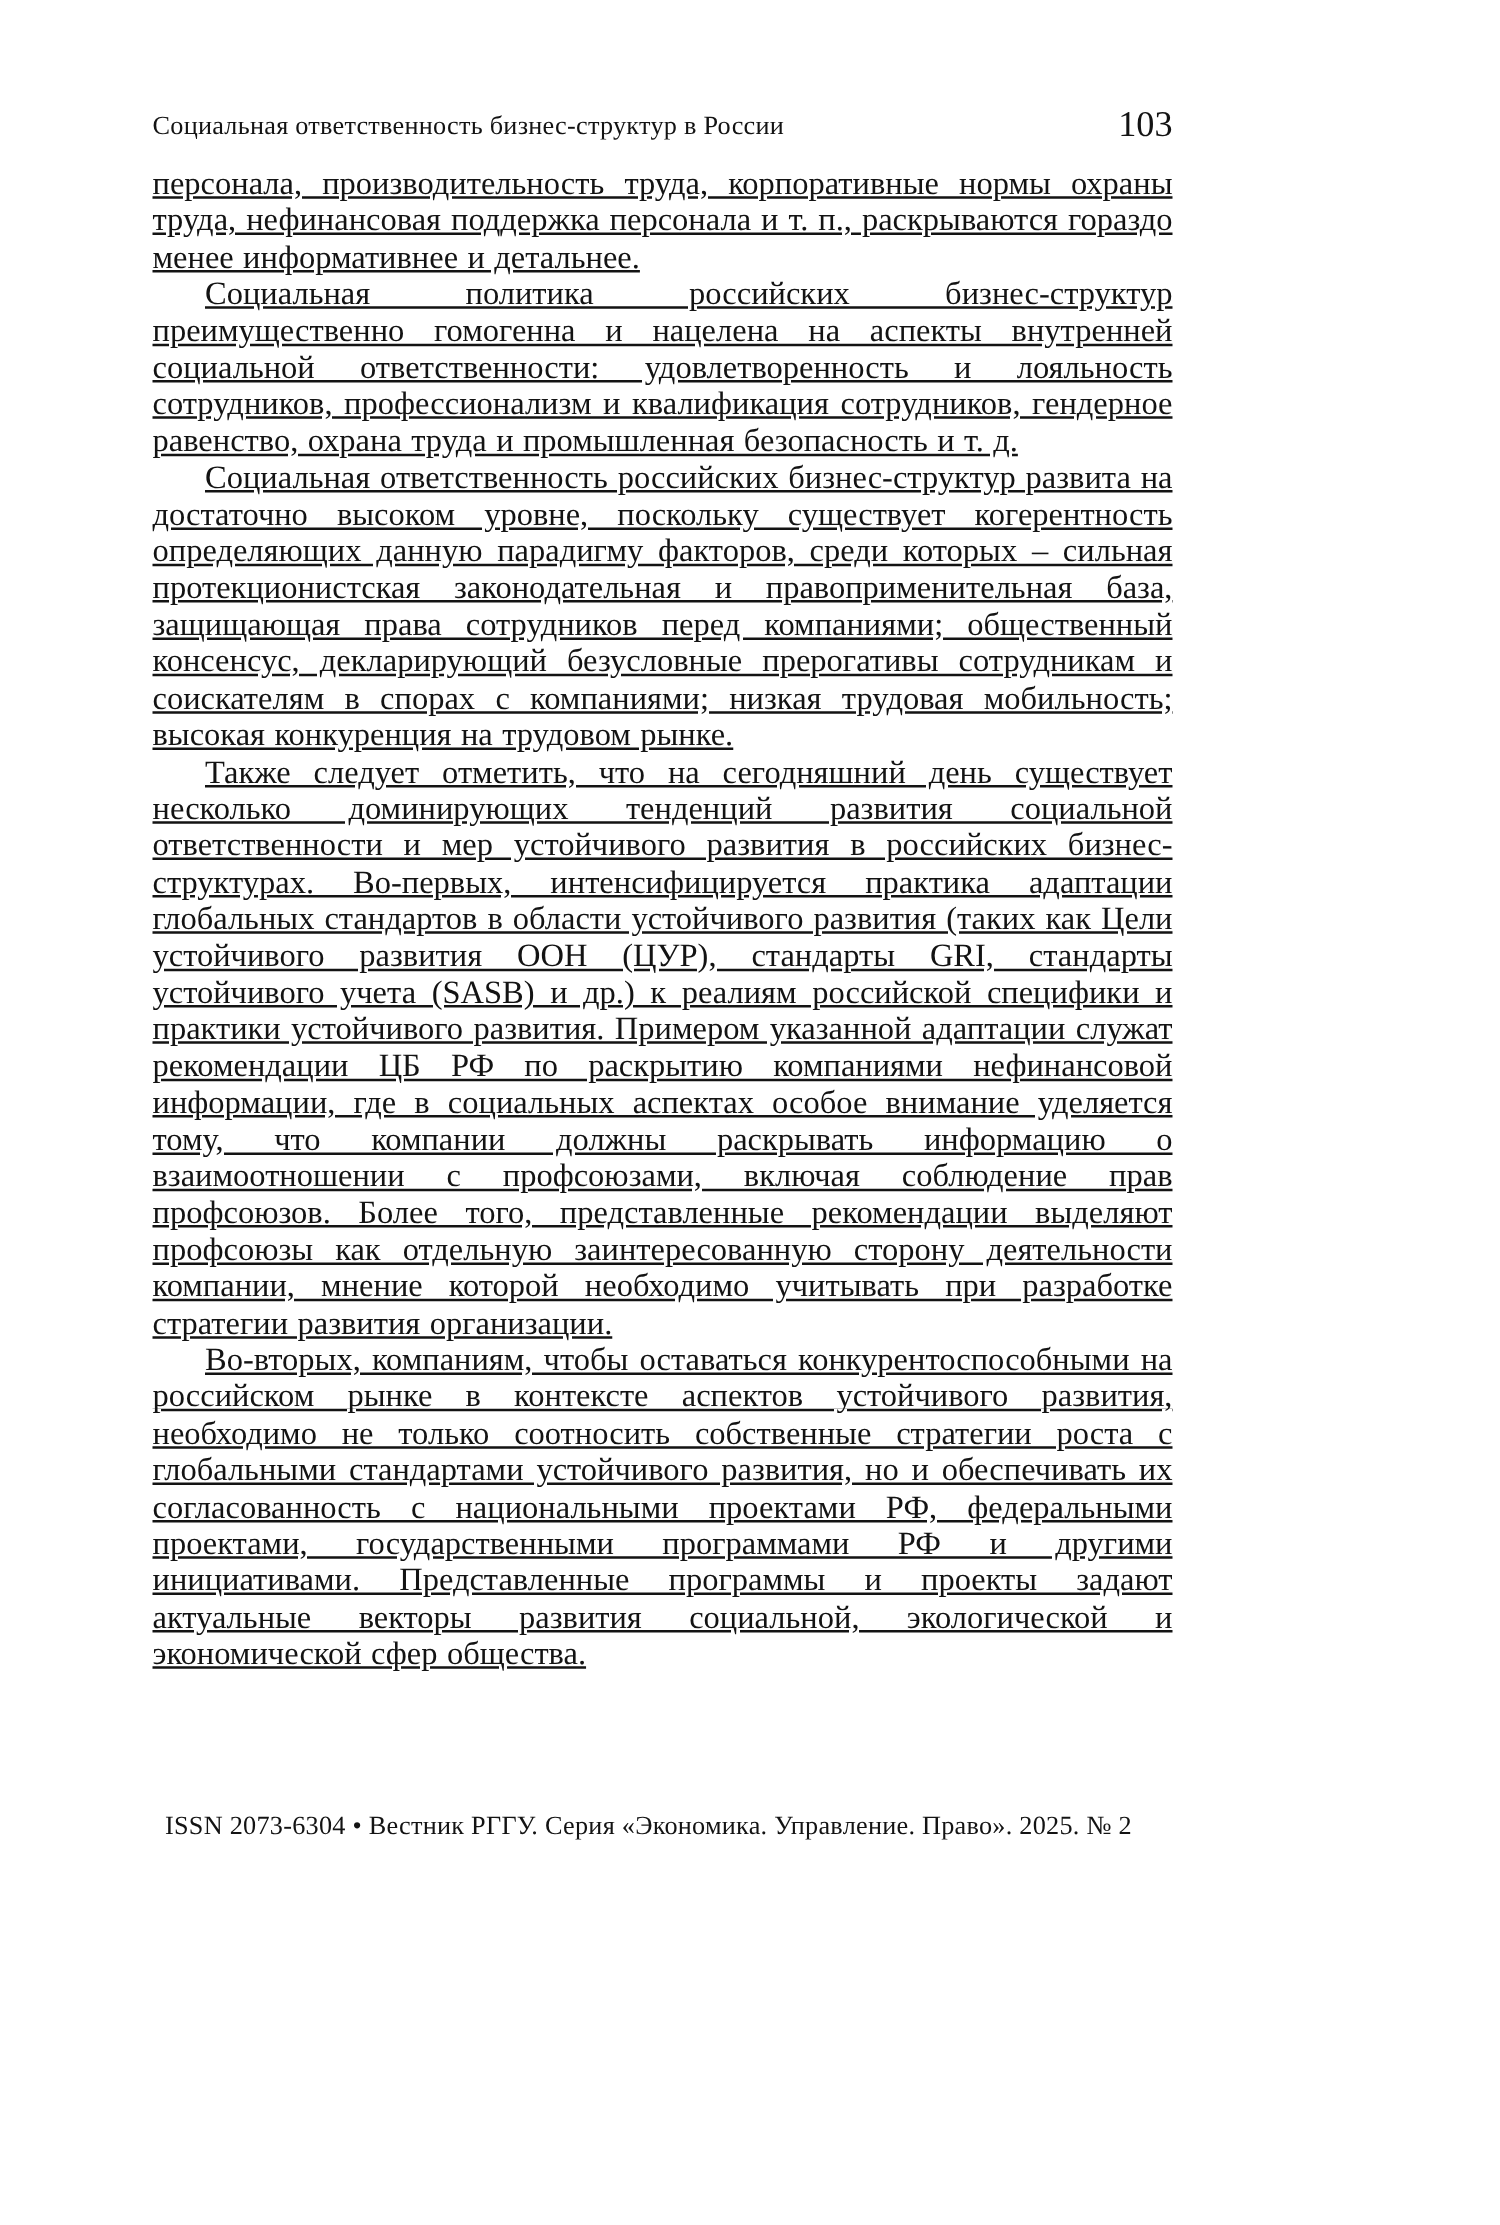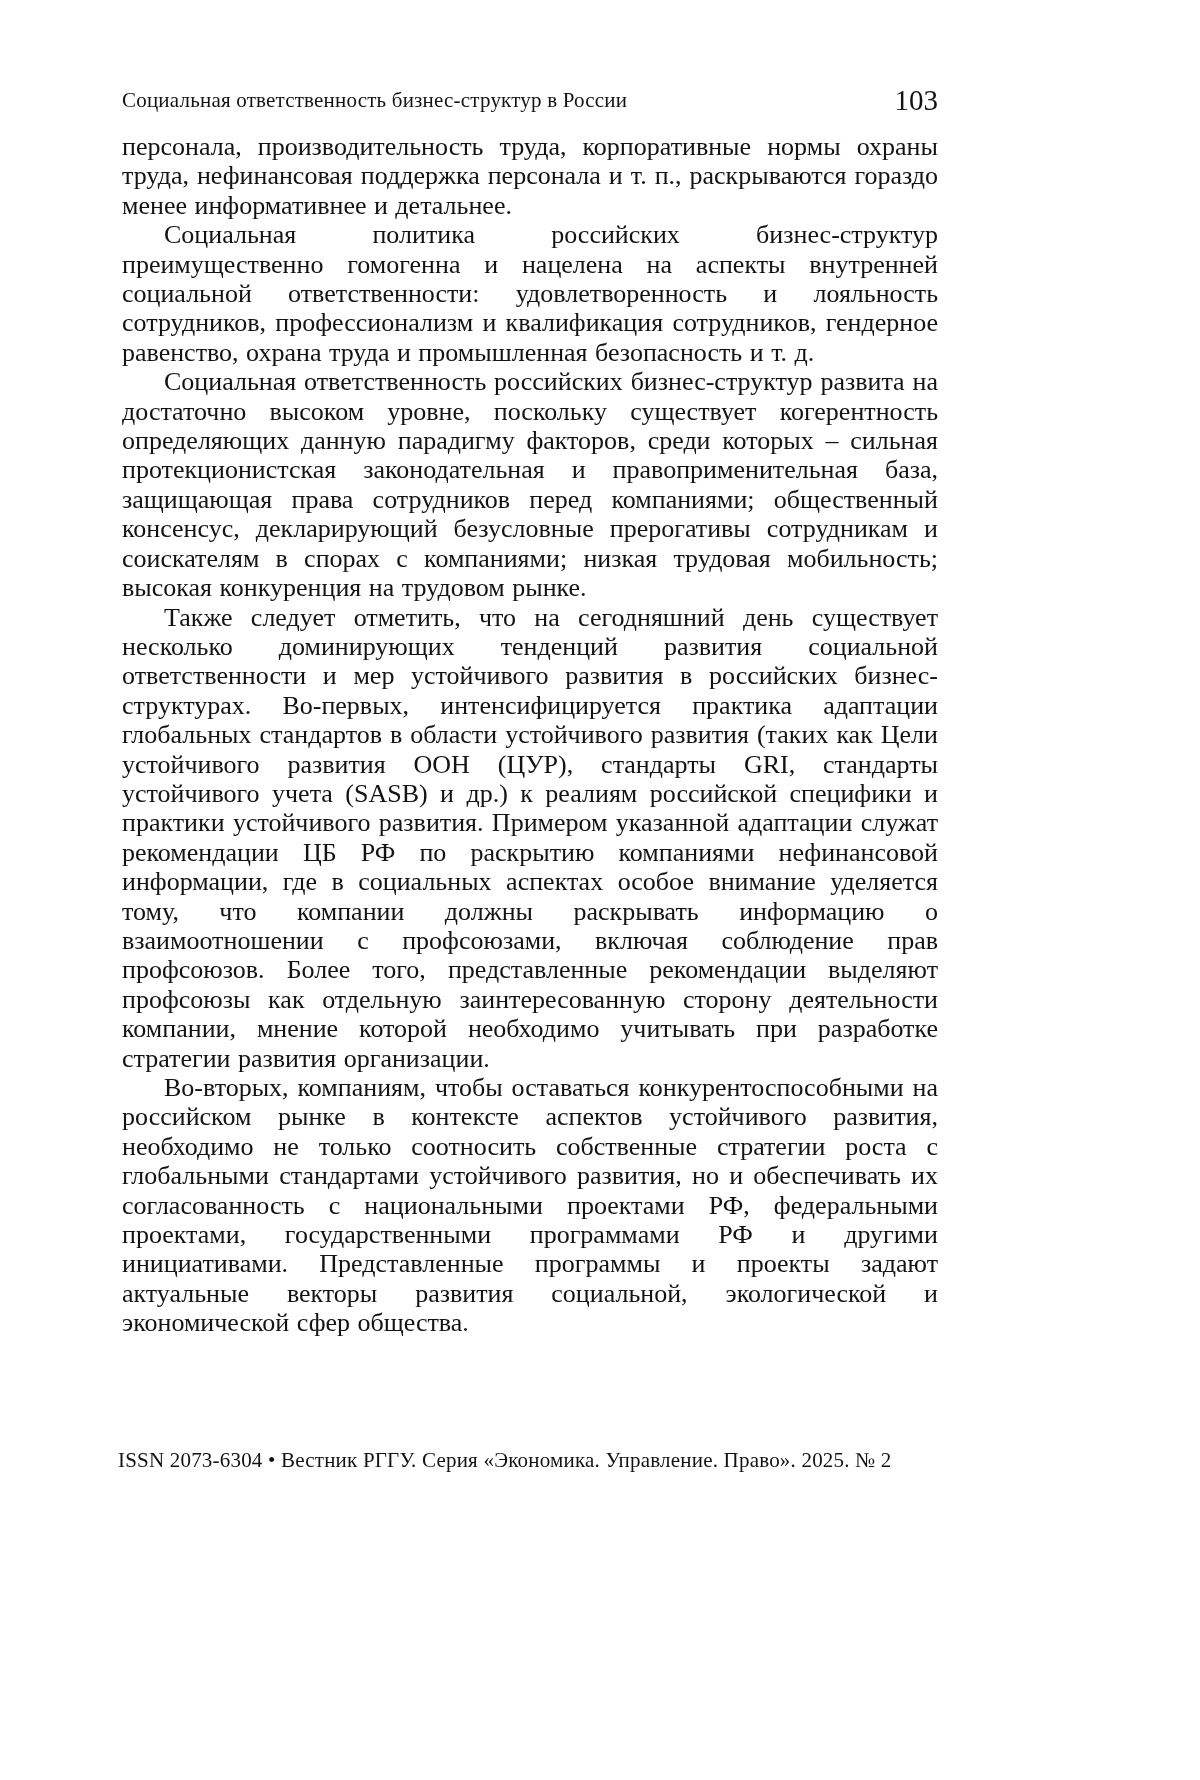--- a/index.html
+++ b/index.html
@@ -31,38 +31,39 @@
     white-space: nowrap;
   }
   .page-number {
     font-size: 29px;
   }
   .body-text {
     position: absolute;
     top: 132px;
     left: 122px;
     right: 262px;
+    text-decoration: underline;
   }
   .body-text p {
     margin: 0;
     font-size: 26px;
     line-height: 29.4px;
     text-align: justify;
     text-align-last: left;
     hyphens: auto;
     -webkit-hyphens: auto;
     word-spacing: 1px;
   }
   .body-text p.indent {
     text-indent: 42px;
   }
   .page-footer {
     position: absolute;
     top: 1448px;
-    left: 118px;
+    left: 132px;
     right: 262px;
     font-size: 21px;
     letter-spacing: 0.2px;
     white-space: nowrap;
   }
 </style>
 </head>
 <body>
 
 <div class="page">

